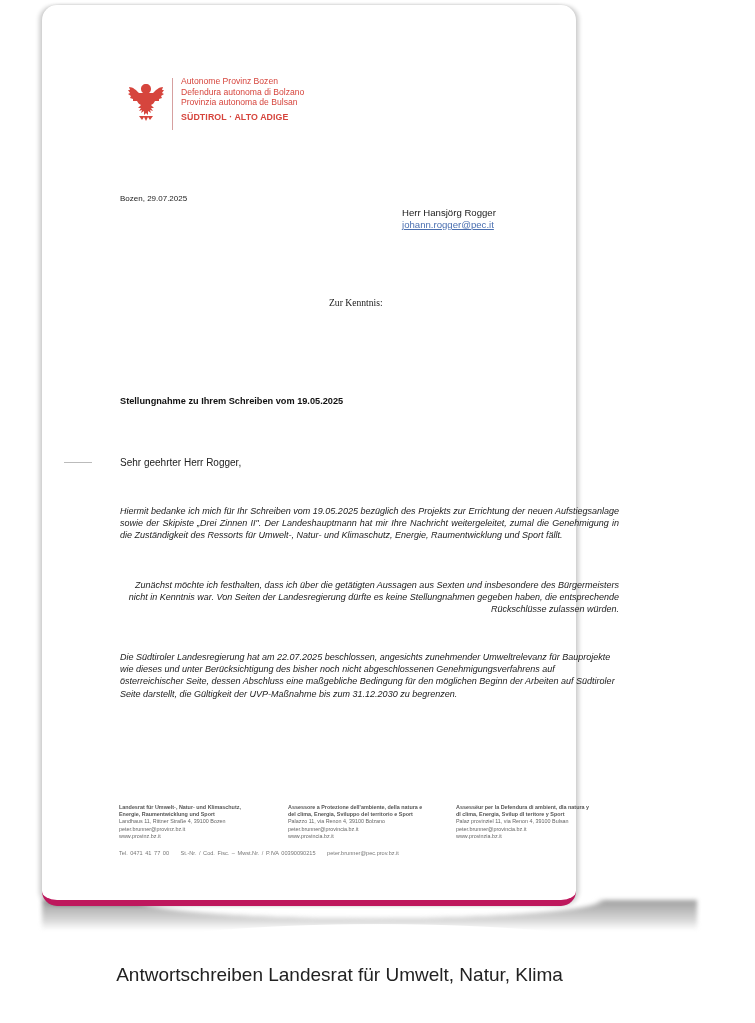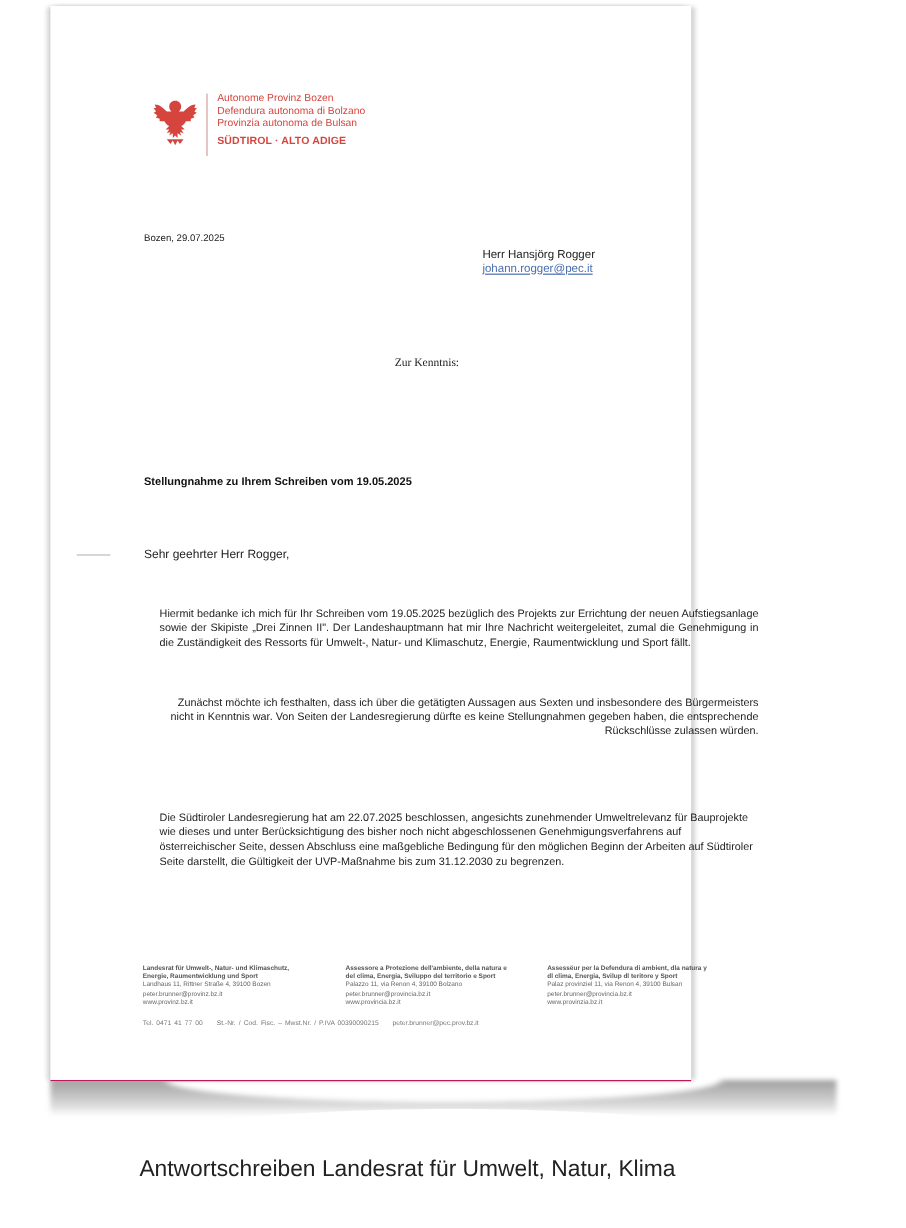--- a/index.html
+++ b/index.html
@@ -14,39 +14,40 @@
     filter: blur(2px);
   }
   .curl-mask {
     position: absolute; left: 20px; top: 902px; width: 715px; height: 60px;
     background: radial-gradient(ellipse 52% 80% at 50% 100%, #fff 78%, rgba(255,255,255,0) 80%);
   }
   .page {
     position: absolute; left: 42px; top: 5px; width: 534px; height: 895px;
     background: #ffffff;
     box-shadow: -4px 0 4px -1px rgba(0,0,0,0.18), 4px 0 4px -1px rgba(0,0,0,0.18), 0 -1px 3px rgba(0,0,0,0.05);
-    border-bottom: 1px solid #be185d;
+    border-bottom: 6px solid #be185d;
+    border-radius: 15px;
   }
   .logo { position: absolute; left: 84px; top: 71px; display: flex; align-items: flex-start; }
   .eagle { width: 40px; height: 44px; margin-top: 4px; }
   .logo-divider { width: 1px; height: 52px; background: #d6a0a0; margin: 2px 8px 0 6px; }
   .logo-text { color: #d6453d; font-size: 8.6px; line-height: 10.6px; }
   .logo-text .brand { font-weight: bold; font-size: 8.8px; margin-top: 4px; letter-spacing: 0.1px; }
   .date { position: absolute; left: 78px; top: 189px; font-size: 8px; color: #222; }
   .recipient { position: absolute; left: 360px; top: 202px; font-size: 9.6px; line-height: 12px; color: #222; }
   .link { color: #4a6fb0; text-decoration: underline; }
   .cc-label { position: absolute; left: 287px; top: 292px; font-size: 9.6px; color: #222; font-family: Liberation Serif, serif; }
   .cc { position: absolute; left: 360px; top: 292px; font-size: 9.6px; line-height: 12.6px; color: #222; }
   .subject { position: absolute; left: 78px; top: 391px; font-size: 9.2px; font-weight: bold; color: #111; }
   .margin-mark { position: absolute; left: 22px; top: 457px; width: 28px; height: 1px; background: #bbb; }
   .salutation { position: absolute; left: 78px; top: 452px; font-size: 10px; color: #222; }
-  .para { position: absolute; left: 91px; width: 499px; font-size: 9px; line-height: 12.2px; color: #222; text-align: justify; }
+  .para { position: absolute; left: 78px; width: 499px; font-size: 9px; line-height: 12.2px; color: #222; text-align: justify; font-style: italic; }
   .p1 { top: 500px; }
   .p2 { top: 574px; text-align: right; }
-  .p3 { top: 646px; text-align: left; margin-top: 24px; }
+  .p3 { top: 646px; text-align: left; }
   .footer-col { position: absolute; top: 799px; width: 170px; font-size: 5.4px; line-height: 7.2px; color: #666; }
   .footer-col .b { font-weight: bold; color: #555; }
   .fc1 { left: 77px; } .fc2 { left: 246px; } .fc3 { left: 414px; }
   .footer-line { position: absolute; left: 77px; top: 845px; font-size: 5.6px; color: #777; word-spacing: 1px; }
   .footer-line span { margin-right: 9px; }
   .caption { position: absolute; left: 0; width: 679px; top: 964px; text-align: center; font-size: 19px; color: #222; }
 </style>
 </head>
 <body>
 

